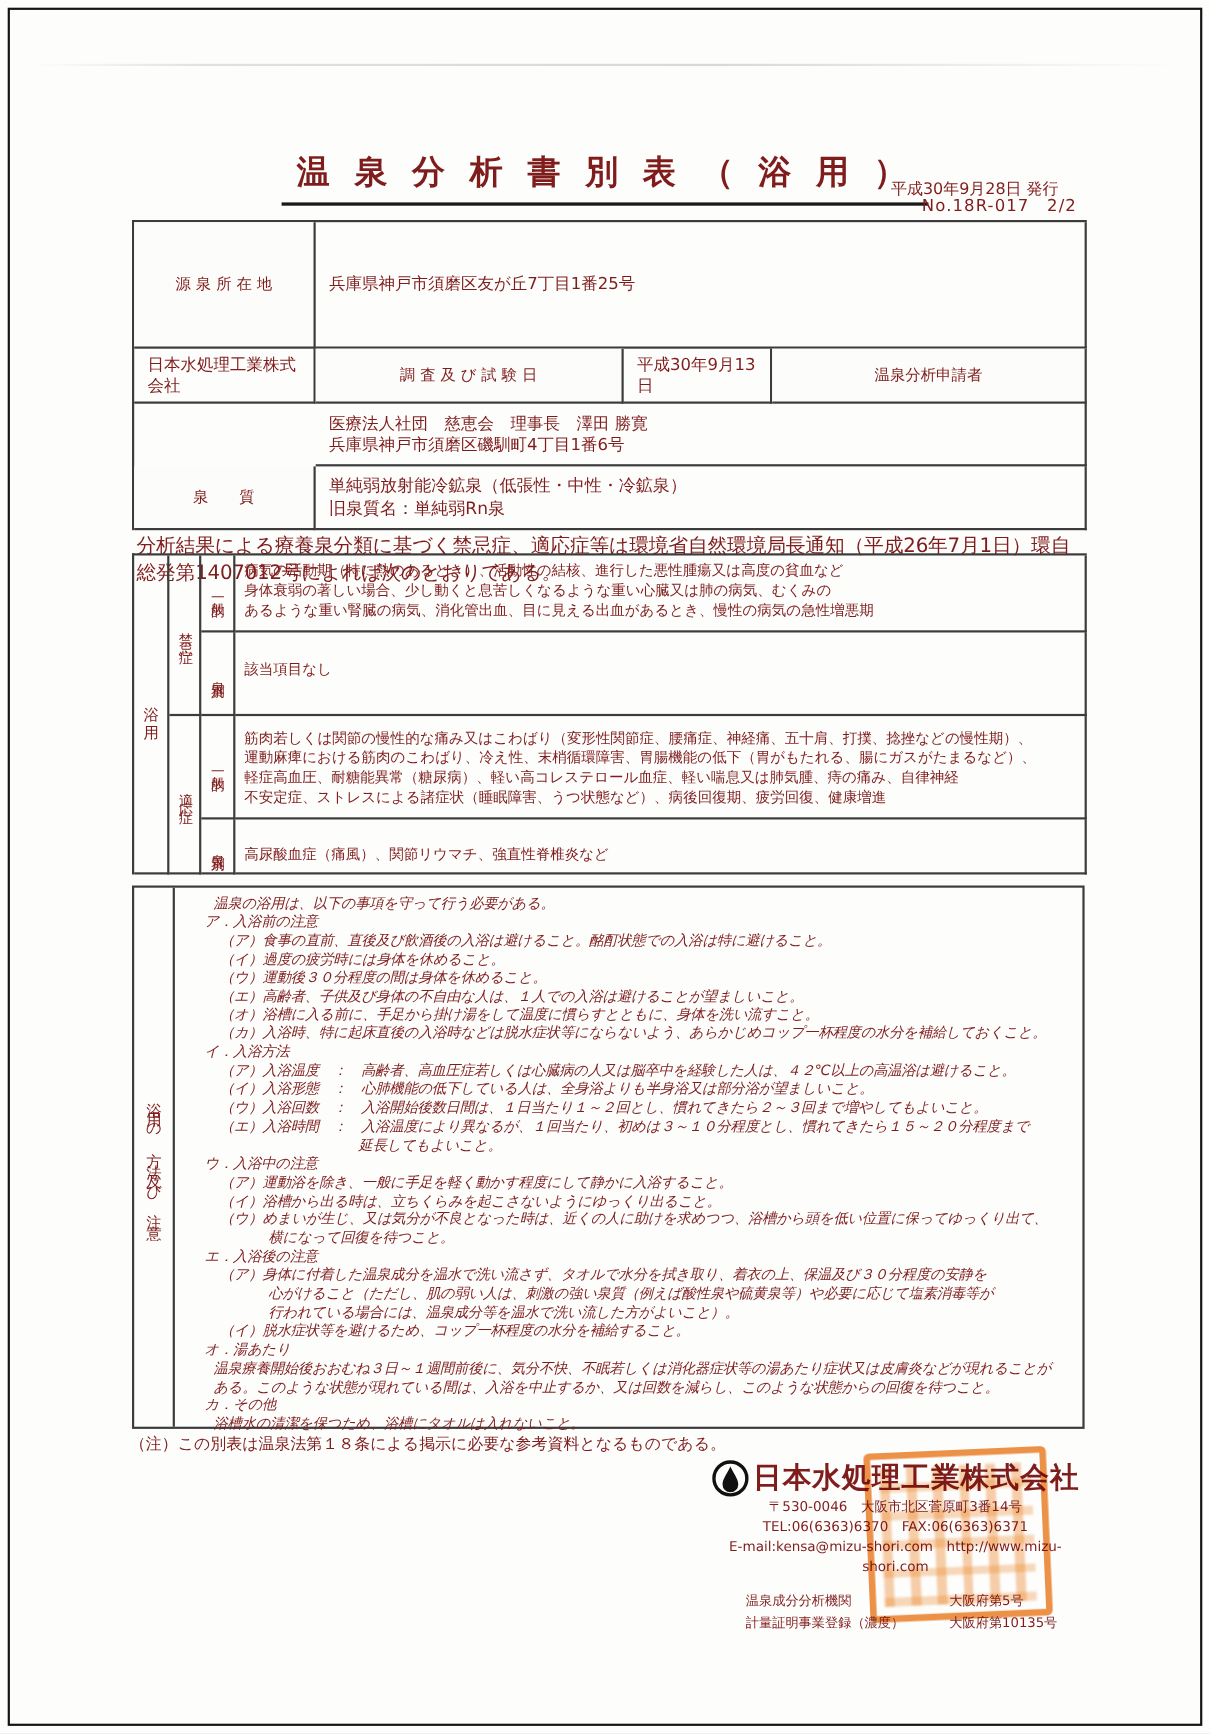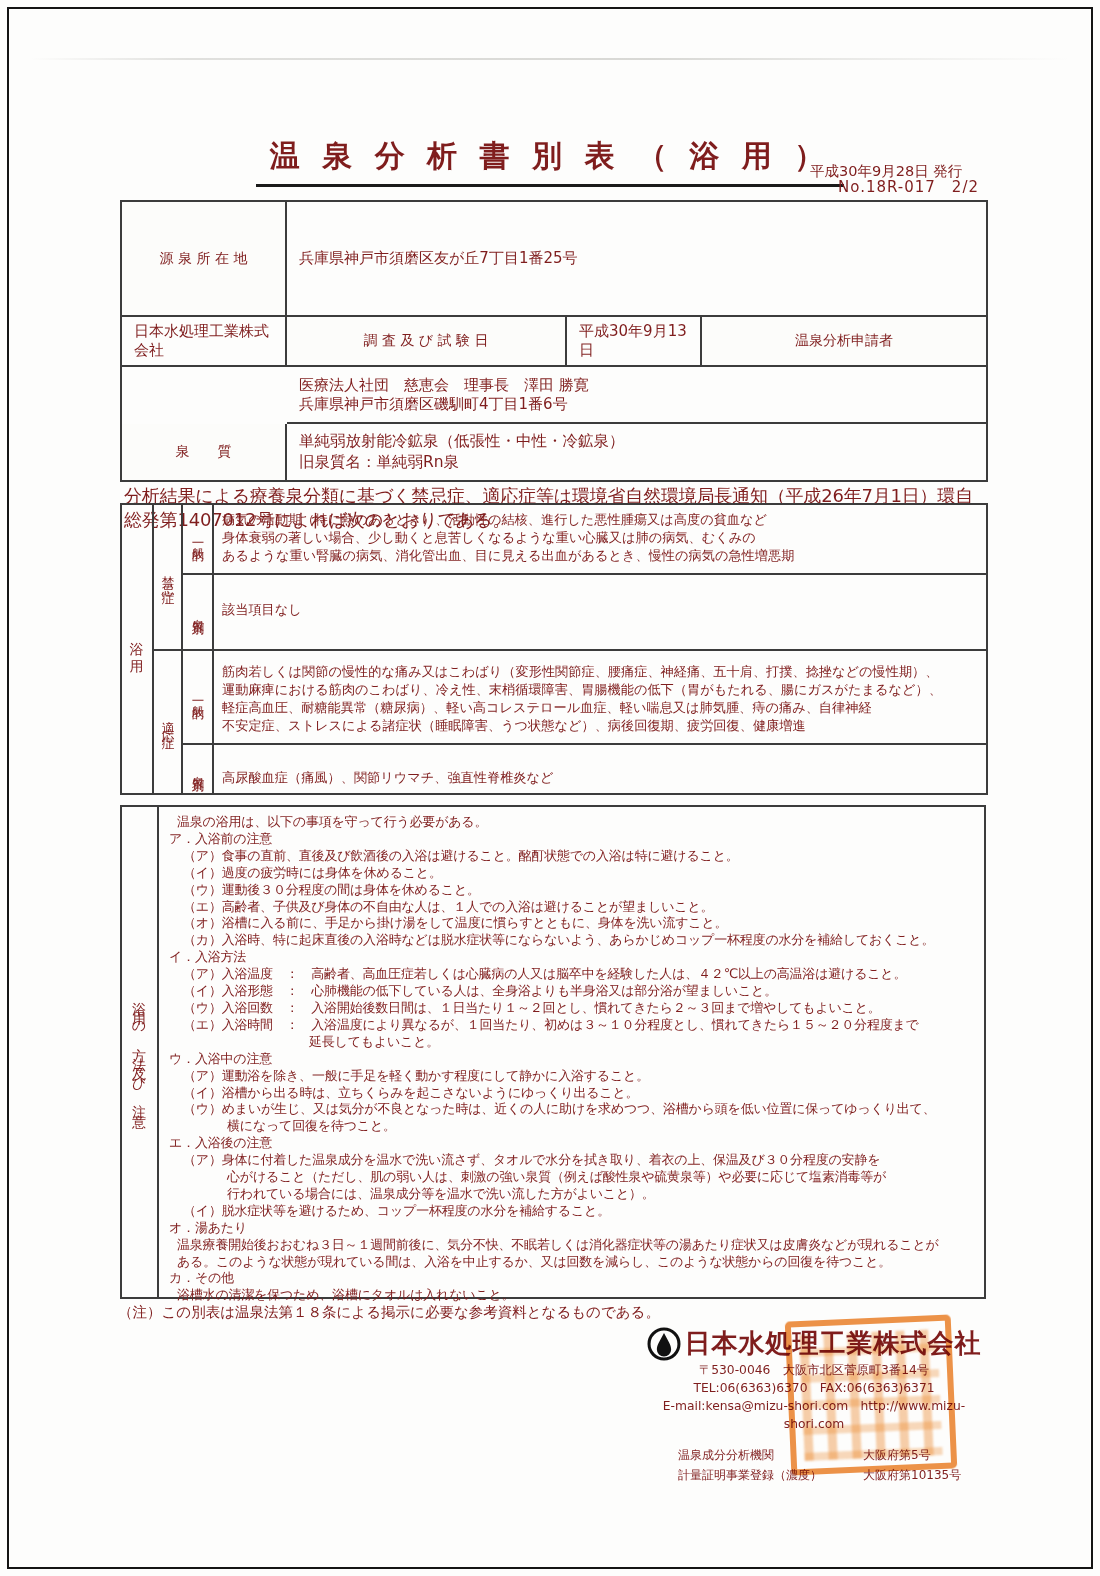--- a/index.html
+++ b/index.html
@@ -78,21 +78,21 @@
     position:absolute;left:120px;top:805px;width:866px;height:494px;
     display:flex;
     border:2px solid #3c3c3c;box-sizing:border-box;
   }
   .t3-side{
     width:37px;border-right:2px solid #3c3c3c;
     display:flex;align-items:center;justify-content:center;
     box-sizing:border-box;
   }
   .t3-side .vt{font-size:14px;letter-spacing:10px;}
-  .t3-body{flex:1;padding:7px 6px 4px 4px;box-sizing:border-box;}
+  .t3-body{flex:1;padding:7px 6px 4px 21px;box-sizing:border-box;font-style:italic;}
   .uline{font-size:13px;line-height:16.9px;letter-spacing:-0.2px;}
   .i0{padding-left:6px;}
   .i1{padding-left:20px;}
   .i1b{padding-left:14px;}
   .i2{padding-left:64px;}
   .i3{padding-left:146px;}
 
   .footnote{
     position:absolute;left:118px;top:1303px;
     font-size:14.5px;

